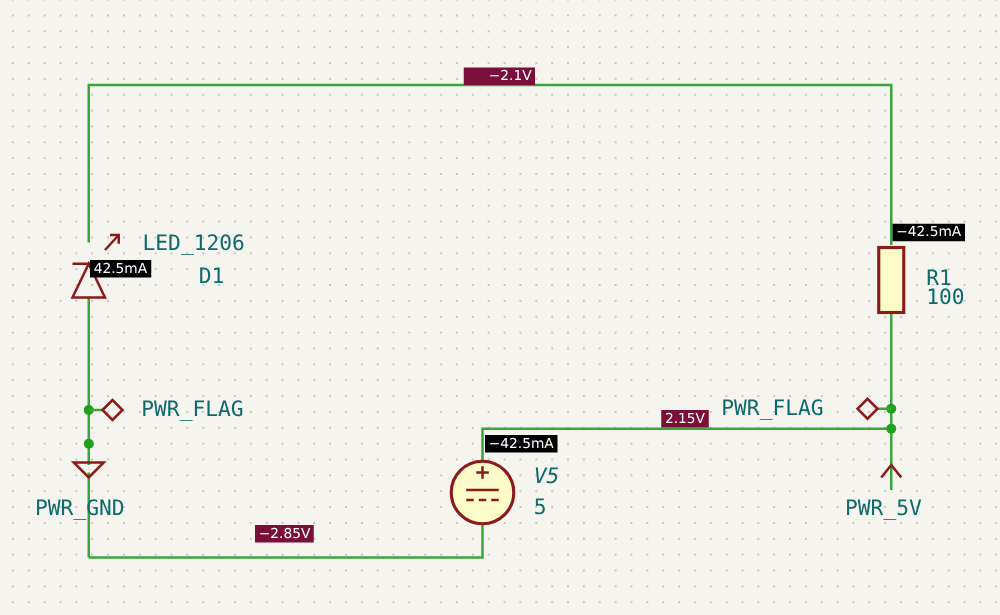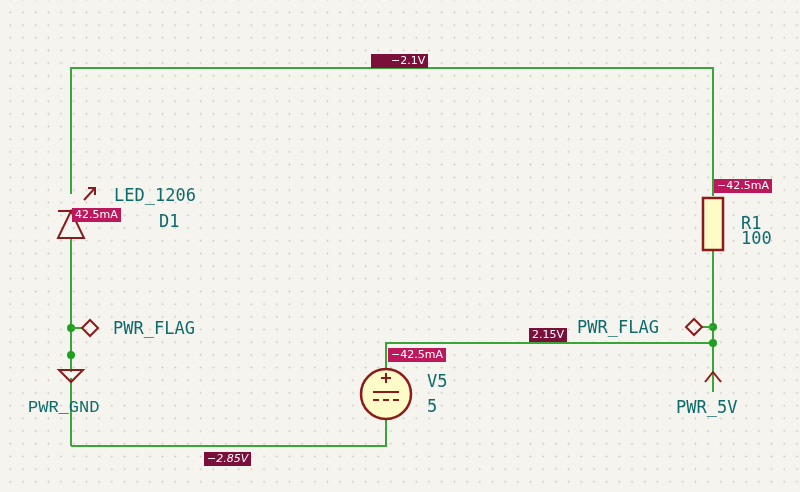--- a/index.html
+++ b/index.html
@@ -4,21 +4,21 @@
 <style>
   html,body{margin:0;padding:0;}
   body{width:800px;height:492px;overflow:hidden;background:#f5f4ef;}
   #canvas{position:absolute;left:0;top:0;width:800px;height:492px;
     background-color:#f5f4ef;
     background-image:radial-gradient(circle, #c8c6bf 0.8px, transparent 1.1px);
     background-size:12.7px 12.7px;background-position:4px 6px;}
   svg{position:absolute;left:0;top:0;}
   .lbl{position:absolute;font-family:"DejaVu Sans Mono","Liberation Mono",monospace;font-size:17px;color:#0e6b6b;white-space:nowrap;line-height:1;}
   .vtag{position:absolute;font-family:"DejaVu Sans","Liberation Sans",sans-serif;font-size:11px;color:#fff;background:#7a0f3a;padding:1px 3px;line-height:12px;white-space:nowrap;}
-  .itag{position:absolute;font-family:"DejaVu Sans","Liberation Sans",sans-serif;font-size:11px;color:#fff;background:#be185d;padding:1px 3px;line-height:12px;white-space:nowrap;}
+  .itag{position:absolute;font-family:"DejaVu Sans","Liberation Sans",sans-serif;font-size:11px;color:#fff;background:#000000;padding:1px 3px;line-height:12px;white-space:nowrap;}
 </style>
 </head>
 <body>
 
 <div id="canvas"></div>
 
 <svg width="800" height="492" viewBox="0 0 800 492">
 
   <g stroke="#3aa63a" stroke-width="2" fill="none">
     <polyline points="71,194 71,68 713,68 713,196"></polyline>
@@ -75,23 +75,23 @@
 
 <div class="lbl" style="left:114px;top:187px;">LED_1206</div>
 <div class="lbl" style="left:114px;top:213px;margin-left:45px;">D1</div>
 <div class="itag" style="left:72px;top:208px;">42.5mA</div>
 
 <div class="itag" style="left:714px;top:179px;">−42.5mA</div>
 <div class="lbl" style="left:741px;top:215px;">R1</div>
 <div class="lbl" style="left:741px;top:230px;text-align:center;">100</div>
 
 <div class="itag" style="left:388px;top:348px;">−42.5mA</div>
-<div class="lbl" style="left:427px;top:373px;">V5</div>
+<div class="lbl" style="left:427px;top:373px;font-style:italic;">V5</div>
 <div class="lbl" style="left:427px;top:398px;">5</div>
 
 <div class="lbl" style="left:113px;top:320px;">PWR_FLAG</div>
 <div class="lbl" style="left:577px;top:319px;">PWR_FLAG</div>
-<div class="lbl" style="left:28px;top:399px;font-family:Liberation Mono, monospace;">PWR_GND</div>
+<div class="lbl" style="left:28px;top:399px;">PWR_GND</div>
 <div class="lbl" style="left:676px;top:399px;text-align:right;">PWR_5V</div>
 
 <div class="vtag" style="left:371px;top:54px;padding-left:20px;">−2.1V</div>
 <div class="vtag" style="left:529px;top:328px;">2.15V</div>
-<div class="vtag" style="left:204px;top:452px;font-style:italic;">−2.85V</div>
+<div class="vtag" style="left:204px;top:420px;">−2.85V</div>
 
 </body></html>

